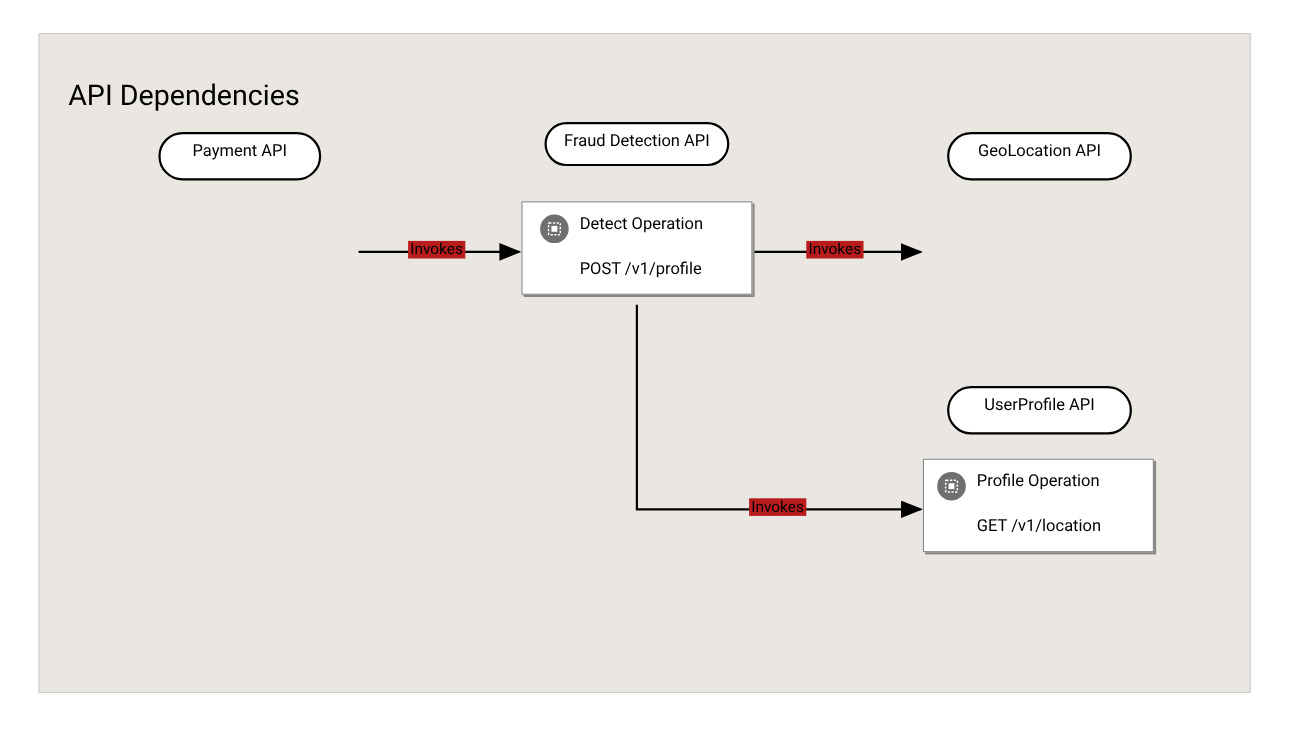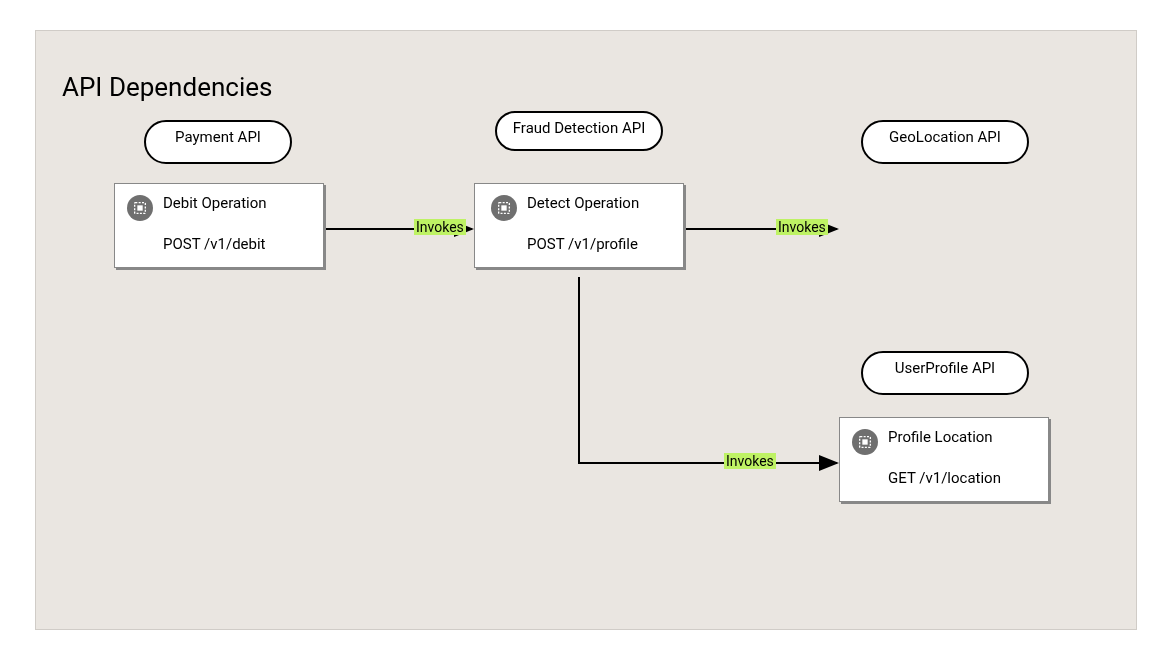--- a/index.html
+++ b/index.html
@@ -79,23 +79,22 @@
     .op-path {
       font-size: 15px;
       color: #000;
       margin-left: 36px;
       margin-top: 14px;
     }
     .edge-label {
       position: absolute;
       font-size: 14px;
       color: #000;
-      background: #bef264;
+      background: #b91c1c;
       padding: 0 2px;
-      margin-left: 43px;
     }
     svg.arrows {
       position: absolute;
       left: 0;
       top: 0;
       width: 1102px;
       height: 600px;
       pointer-events: none;
     }
   </style>
@@ -111,32 +110,20 @@
   <div class="api-label" style="left:459px; top:80px; width:168px; height:40px;">
     <span>Fraud Detection API</span>
   </div>
   <div class="api-label" style="left:825px; top:89px; width:168px; height:44px;">
     <span>GeoLocation API</span>
   </div>
   <div class="api-label" style="left:825px; top:320px; width:168px; height:44px;">
     <span>UserProfile API</span>
   </div>
 
-  <div class="operation-box" style="left:78px; top:152px; width:210px;">
-    <div class="op-header">
-      <span class="op-icon">
-        <svg viewBox="0 0 24 24" fill="none" stroke="#fff" stroke-width="2">
-          <rect x="4" y="4" width="16" height="16" rx="1" stroke-dasharray="3 2"></rect>
-          <rect x="9" y="9" width="6" height="6" fill="#fff"></rect>
-        </svg>
-      </span>
-      <span class="op-name">Debit Operation</span>
-    </div>
-    <div class="op-path">POST /v1/debit</div>
-  </div>
 
   <div class="operation-box" style="left:438px; top:152px; width:210px;padding-left:16px;">
     <div class="op-header">
       <span class="op-icon">
         <svg viewBox="0 0 24 24" fill="none" stroke="#fff" stroke-width="2">
           <rect x="4" y="4" width="16" height="16" rx="1" stroke-dasharray="3 2"></rect>
           <rect x="9" y="9" width="6" height="6" fill="#fff"></rect>
         </svg>
       </span>
       <span class="op-name">Detect Operation</span>
@@ -146,21 +133,21 @@
 
 
   <div class="operation-box" style="left:803px; top:386px; width:210px;">
     <div class="op-header">
       <span class="op-icon">
         <svg viewBox="0 0 24 24" fill="none" stroke="#fff" stroke-width="2">
           <rect x="4" y="4" width="16" height="16" rx="1" stroke-dasharray="3 2"></rect>
           <rect x="9" y="9" width="6" height="6" fill="#fff"></rect>
         </svg>
       </span>
-      <span class="op-name">Profile Location</span>
+      <span class="op-name">Profile Operation</span>
     </div>
     <div class="op-path">GET /v1/location</div>
   </div>
 
   <svg class="arrows">
     <defs>
       <marker id="arrowhead" markerWidth="10" markerHeight="8" refX="9" refY="4" orient="auto">
         <polygon points="0 0, 10 4, 0 8" fill="#000"></polygon>
       </marker>
     </defs>

